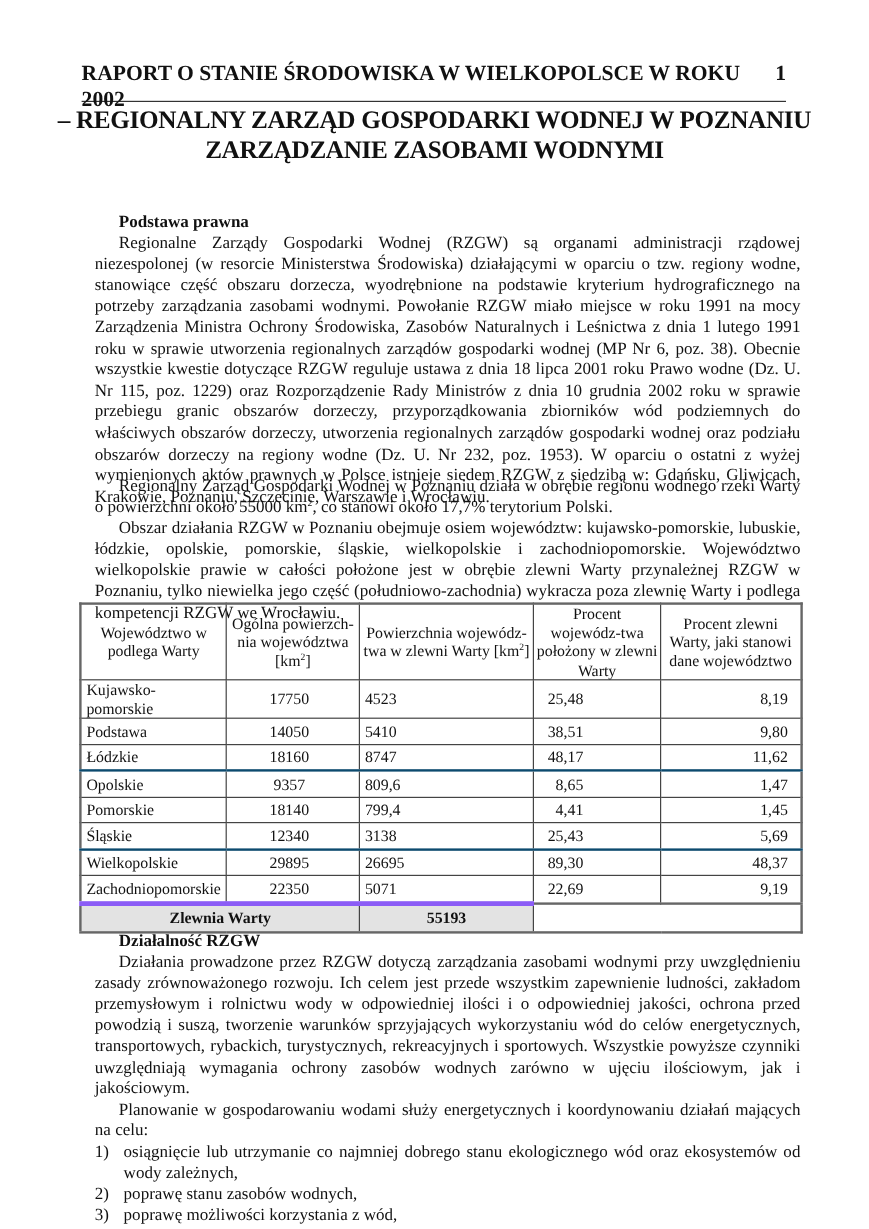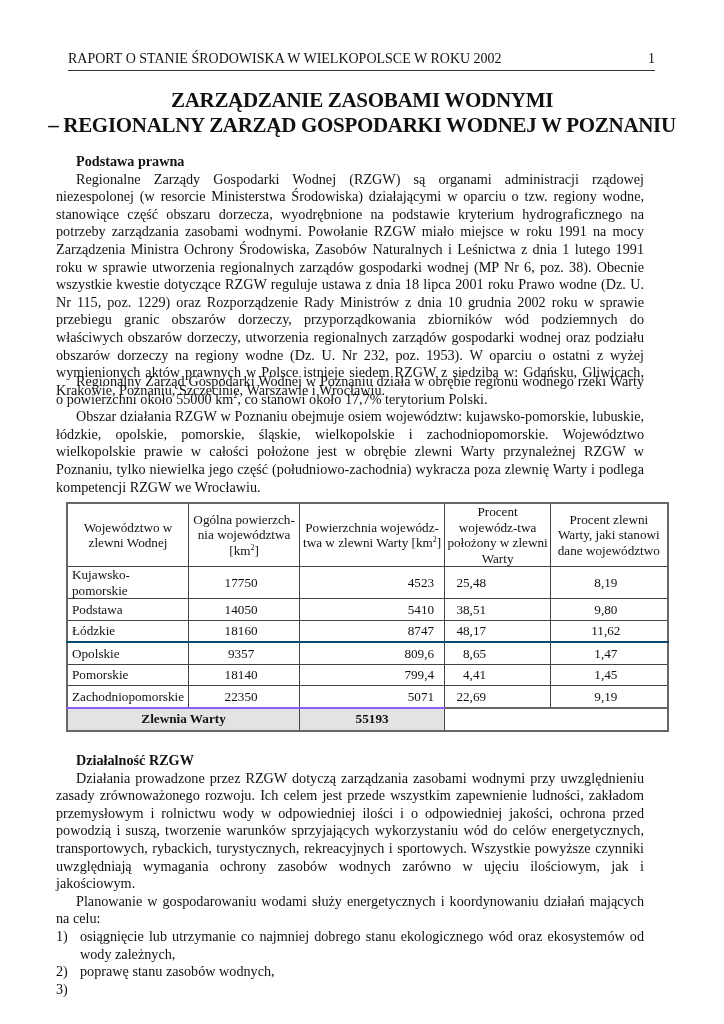--- a/index.html
+++ b/index.html
@@ -2,63 +2,63 @@
 <html><head>
 <meta charset="utf-8">
 <style>
   html, body { margin: 0; padding: 0; background: #ffffff; }
   body {
     width: 724px; height: 1024px; position: relative; overflow: hidden;
     font-family: "Liberation Serif", serif; color: #111;
   }
   .page-header {
     position: absolute; left: 68px; top: 51px; width: 587px;
-    font-size: 14px; letter-spacing: 0px;
-    border-bottom: 1px solid #333; padding-bottom: 3px; height: 16px;
+    font-size: 18px; letter-spacing: 0px;
+    border-bottom: 1px solid #333; padding-bottom: 17px; height: 16px; font-weight: bold;
   }
   .page-header .title { position: absolute; left: 0; top: 0; }
   .page-header .num { position: absolute; right: 0; top: 0; }
   .doc-title {
     position: absolute; left: 40px; width: 644px; top: 88px;
     text-align: center; font-weight: bold; font-size: 21px; line-height: 25px;
     letter-spacing: -0.3px;
   }
-  .content { position: absolute; left: 56px; width: 588px; font-size: 14.2px; line-height: 17.6px; }
+  .content { position: absolute; left: 79px; width: 588px; font-size: 14.2px; line-height: 17.6px; margin-top: 24px; }
   .h { font-weight: bold; font-size: 14.2px; margin-left: 20px; }
   .p { text-align: justify; text-indent: 20px; margin: 0; hyphens: manual; }
   .tbl-wrap { position: absolute; left: 66px; top: 502px; }
   table { border-collapse: collapse; font-size: 13.2px; line-height: 15.5px; }
   th, td { border: 1px solid #444; }
   th { font-weight: normal; height: 47px; padding: 0 2px; text-align: center; vertical-align: middle; }
   td { height: 20.5px; padding: 0 4px; vertical-align: middle; }
   table { border: 2px solid #666; }
   td.name { text-align: left; }
   td.c2 { text-align: center; padding-right: 10px; margin-top: 18px;}
-  td.c3 { text-align: right; padding-right: 10px;}
+  td.c3 { text-align: left; padding-right: 10px;}
   td.c4 { text-align: right; padding-right: 64px; }
-  td.c5 { text-align: center; padding-right: 10px; }
+  td.c5 { text-align: right; padding-right: 10px; }
   tr.thick td { border-top: 2px solid #0c4a6e; }
-  .total-row td { background: #e3e3e3; font-weight: bold; text-align: center; height: 21px; border-top: 2px solid #8b5cf6; border-bottom: 2px solid #666; }
+  .total-row td { background: #e3e3e3; font-weight: bold; text-align: center; height: 21px; border-top: 4px solid #8b5cf6; border-bottom: 2px solid #666; }
   .total-row td.blank { background: #fff; border: none; border-top: 2px solid #666; }
   .list { margin: 0; padding: 0; list-style: none; }
   .list li { position: relative; padding-left: 24px; text-align: justify; }
   .list li .n { position: absolute; left: 0; top: 0; }
   sup { font-size: 8px; line-height: 0; }
 </style>
 </head>
 <body>
 
 <div class="page-header">
   <span class="title">RAPORT O STANIE ŚRODOWISKA W WIELKOPOLSCE W ROKU 2002</span>
   <span class="num">1</span>
 </div>
 
 <div class="doc-title">
+  <div>– REGIONALNY ZARZĄD GOSPODARKI WODNEJ W POZNANIU</div>
   <div>ZARZĄDZANIE ZASOBAMI WODNYMI</div>
-  <div>– REGIONALNY ZARZĄD GOSPODARKI WODNEJ W POZNANIU</div>
 </div>
 
 <div class="content" style="top:153px;">
   <div class="h">Podstawa prawna</div>
   <p class="p">Regionalne Zarządy Gospodarki Wodnej (RZGW) są organami administracji rządowej niezespolonej (w resorcie Ministerstwa Środowiska) działającymi w oparciu o tzw. regiony wodne, stanowiące część obszaru dorzecza, wyodrębnione na podstawie kryterium hydrograficznego na potrzeby zarządzania zasobami wodnymi. Powołanie RZGW miało miejsce w roku 1991 na mocy Zarządzenia Ministra Ochrony Środowiska, Zasobów Naturalnych i Leśnictwa z dnia 1 lutego 1991 roku w sprawie utworzenia regionalnych zarządów gospodarki wodnej (MP Nr 6, poz. 38). Obecnie wszystkie kwestie dotyczące RZGW reguluje ustawa z dnia 18 lipca 2001 roku Prawo wodne (Dz. U. Nr 115, poz. 1229) oraz Rozporządzenie Rady Ministrów z dnia 10 grudnia 2002 roku w sprawie przebiegu granic obszarów dorzeczy, przyporządkowania zbiorników wód podziemnych do właściwych obszarów dorzeczy, utworzenia regionalnych zarządów gospodarki wodnej oraz podziału obszarów dorzeczy na regiony wodne (Dz. U. Nr 232, poz. 1953). W oparciu o ostatni z wyżej wymienionych aktów prawnych w Polsce istnieje siedem RZGW z siedzibą w: Gdańsku, Gliwicach, Krakowie, Poznaniu, Szczecinie, Warszawie i Wrocławiu.</p>
 </div>
 
 <div class="content" style="top:373px;">
   <p class="p"><span>Regionalny Zarząd Gospodarki Wodnej w Poznaniu działa w obrębie regionu wodnego rzeki Warty o powierzchni około 55000 km</span><sup>2</sup><span>, co stanowi około 17,7% terytorium Polski.</span></p>
   <p class="p">Obszar działania RZGW w Poznaniu obejmuje osiem województw: kujawsko-pomorskie, lubuskie, łódzkie, opolskie, pomorskie, śląskie, wielkopolskie i zachodniopomorskie. Województwo wielkopolskie prawie w całości położone jest w obrębie zlewni Warty przynależnej RZGW w Poznaniu, tylko niewielka jego część (południowo-zachodnia) wykracza poza zlewnię Warty i podlega kompetencji RZGW we Wrocławiu.</p>
@@ -68,21 +68,21 @@
   <table>
     <colgroup>
       <col style="width:118px">
         <col style="width:111px">
         <col style="width:145px">
         <col style="width:106px">
         <col style="width:117px">
     </colgroup>
     <thead>
       <tr>
-        <th><span>Województwo w zlewni Wodnej</span></th>
+        <th><span>Województwo w podlega Warty</span></th>
         <th><span>Ogólna powierzch-nia województwa [km</span><sup>2</sup><span>]</span></th>
         <th><span>Powierzchnia wojewódz-twa w zlewni Warty [km</span><sup>2</sup><span>]</span></th>
         <th><span>Procent wojewódz-twa położony w zlewni Warty</span></th>
         <th><span>Procent zlewni Warty, jaki stanowi dane województwo</span></th>
       </tr>
     </thead>
     <tbody id="tbody">
         <tr>
           <td class="name">Kujawsko-pomorskie</td>
           <td class="c2">17750</td>
@@ -112,20 +112,34 @@
           <td class="c5">1,47</td>
         </tr>
         <tr>
           <td class="name">Pomorskie</td>
           <td class="c2">18140</td>
           <td class="c3">799,4</td>
           <td class="c4">4,41</td>
           <td class="c5">1,45</td>
         </tr>
         <tr>
+          <td class="name">Śląskie</td>
+          <td class="c2">12340</td>
+          <td class="c3">3138</td>
+          <td class="c4">25,43</td>
+          <td class="c5">5,69</td>
+        </tr>
+        <tr class="thick">
+          <td class="name">Wielkopolskie</td>
+          <td class="c2">29895</td>
+          <td class="c3">26695</td>
+          <td class="c4">89,30</td>
+          <td class="c5">48,37</td>
+        </tr>
+        <tr>
           <td class="name">Zachodniopomorskie</td>
           <td class="c2">22350</td>
           <td class="c3">5071</td>
           <td class="c4">22,69</td>
           <td class="c5">9,19</td>
         </tr>
         <tr class="total-row">
           <td colspan="2">Zlewnia Warty</td>
           <td>55193</td>
           <td colspan="2" class="blank"></td>
@@ -134,15 +148,15 @@
   </table>
 </div>
 
 <div class="content" style="top:752px;">
   <div class="h">Działalność RZGW</div>
   <p class="p">Działania prowadzone przez RZGW dotyczą zarządzania zasobami wodnymi przy uwzględnieniu zasady zrównoważonego rozwoju. Ich celem jest przede wszystkim zapewnienie ludności, zakładom przemysłowym i rolnictwu wody w odpowiedniej ilości i o odpowiedniej jakości, ochrona przed powodzią i suszą, tworzenie warunków sprzyjających wykorzystaniu wód do celów energetycznych, transportowych, rybackich, turystycznych, rekreacyjnych i sportowych. Wszystkie powyższe czynniki uwzględniają wymagania ochrony zasobów wodnych zarówno w ujęciu ilościowym, jak i jakościowym.</p>
   <p class="p">Planowanie w gospodarowaniu wodami służy energetycznych i koordynowaniu działań mających na celu:</p>
   <ul class="list" id="goal-list">
       <li><span class="n">1)</span><span>osiągnięcie lub utrzymanie co najmniej dobrego stanu ekologicznego wód oraz ekosystemów od wody zależnych,</span></li>
       <li><span class="n">2)</span><span>poprawę stanu zasobów wodnych,</span></li>
-      <li><span class="n">3)</span></li>
+      <li><span class="n">3)</span><span>poprawę możliwości korzystania z wód,</span></li>
     </ul>
 </div>
 
 </body></html>

